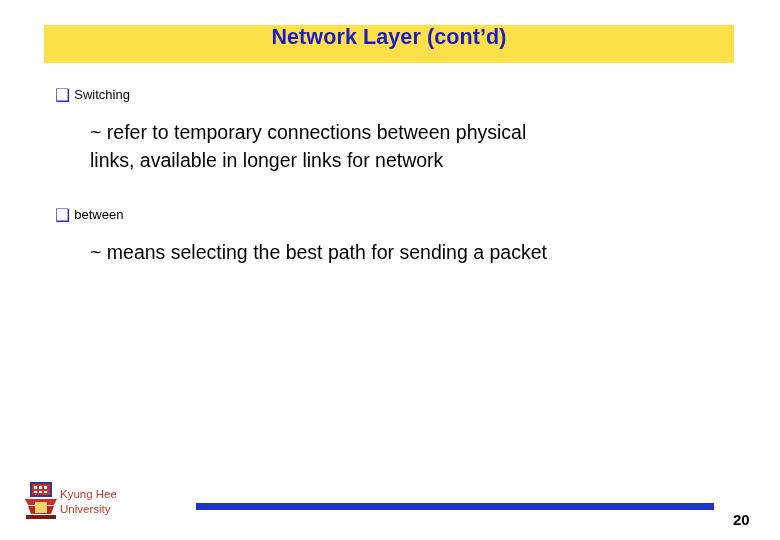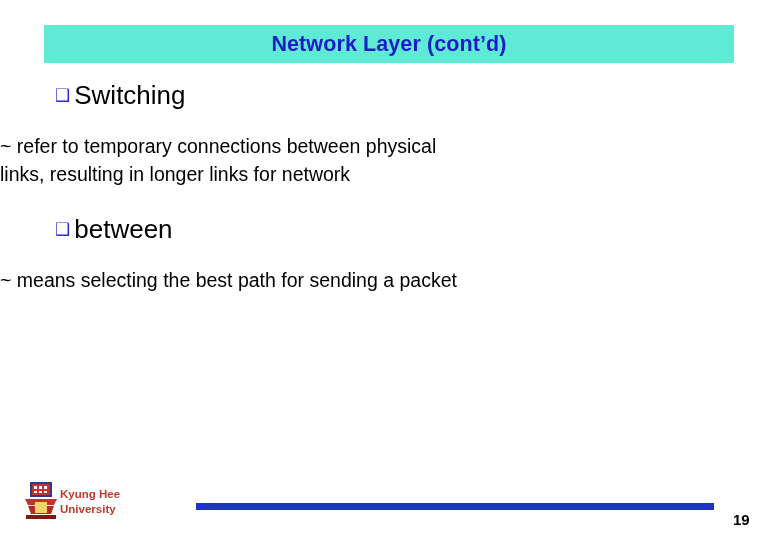--- a/index.html
+++ b/index.html
@@ -15,23 +15,22 @@
     position: relative;
   }
 
   
   .title-bar {
     position: absolute;
     left: 44px;
     top: 25px;
     width: 690px;
     height: 38px;
-    background: #5eead4;
+    background: #fde047;
     display: flex;
-    align-items: center;
     justify-content: center;
   }
   .title-text {
     color: #1c1cc8;
     font-size: 21.5px;
     font-weight: bold;
     letter-spacing: 0.1px;
     white-space: nowrap;
   }
 
@@ -53,27 +52,28 @@
 
   .bullet-glyph {
     color: #2a2ad0;
     font-size: 17px;
     line-height: 26px;
     margin-right: 4px;
     font-family: "DejaVu Sans", sans-serif;
   }
   .bullet-label {
     color: #000000;
-    font-size: 26px;
+    font-size: 13px;
     line-height: 26px;
   }
 
   .sub-block {
+    padding-left: 90px;
     padding-right: 55px;
-    margin-top: 25px;
+    margin-top: 11px;
   }
   .sub-line {
     color: #000000;
     font-size: 19.5px;
     line-height: 27.5px;
     text-indent: -22px;
     padding-left: 22px;
   }
   .sub-line.second-block {
     text-indent: -22px;
@@ -89,21 +89,21 @@
     height: 40px;
   }
   .logo-svg { display: block; }
 
   .footer-univ {
     position: absolute;
     left: 60px;
     top: 487px;
     color: #c0392b;
     font-size: 11.5px;
-    font-weight: bold;
+    font-weight: normal;
     line-height: 15px;
   }
 
   .footer-rule {
     position: absolute;
     left: 196px;
     top: 503px;
     width: 518px;
     height: 7px;
     background: #1d35c4;
@@ -126,21 +126,21 @@
 </div>
 
 <div class="content">
 
   <div class="bullet-row first">
     <span class="bullet-glyph">❑</span>
     <span class="bullet-label">Switching</span>
   </div>
   <div class="sub-block">
     <div class="sub-line">~ refer to temporary connections between physical</div>
-    <div class="sub-line">links, resulting in longer links for network</div>
+    <div class="sub-line">links, available in longer links for network</div>
   </div>
 
   <div class="bullet-row second">
     <span class="bullet-glyph">❑</span>
     <span class="bullet-label">between</span>
   </div>
   <div class="sub-block">
     <div class="sub-line second-block">~ means selecting the best path for sending a packet</div>
   </div>
 
@@ -165,13 +165,13 @@
   </svg>
 </div>
 
 <div class="footer-univ">
   <div>Kyung Hee</div>
   <div>University</div>
 </div>
 
 <div class="footer-rule"></div>
 
-<div class="page-number">19</div>
+<div class="page-number">20</div>
 
 </body></html>

